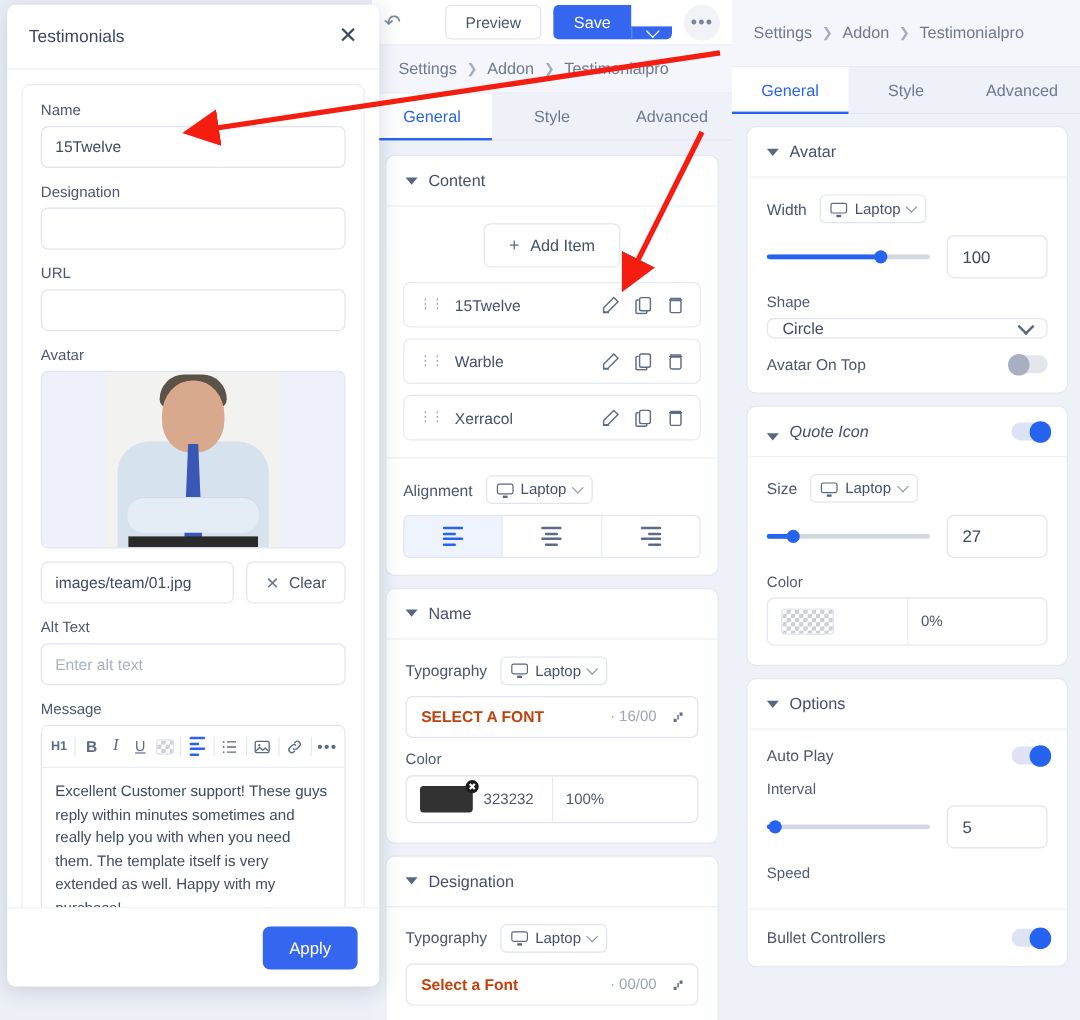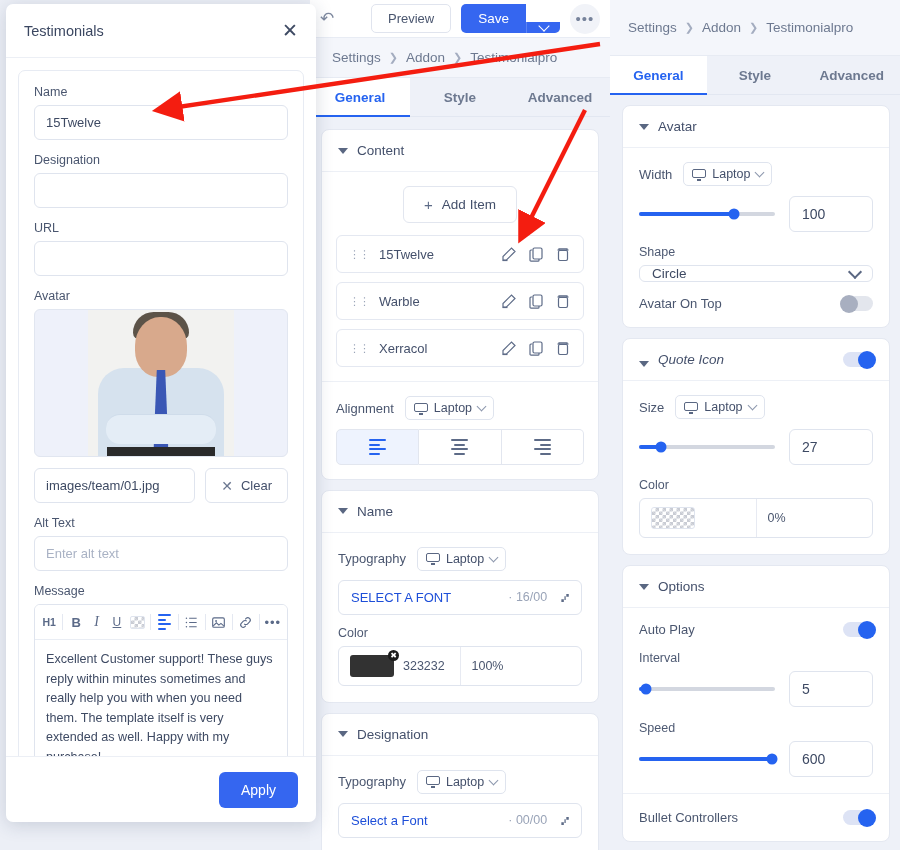--- a/index.html
+++ b/index.html
@@ -224,21 +224,21 @@
     display: flex; align-items: center; justify-content: center;
     color: #6a7governed; font-size: 15px; letter-spacing: 1px; color: #77839b;
   }
   .bcrumb {
     height: 40px; background: #f4f6fb; display: flex; align-items: center;
     gap: 8px; padding: 0 22px; border-bottom: 1px solid #e7ebf3;
     font-size: 13.5px; color: #6d7990;
   }
   .bcrumb .sep { color: #a4adc0; font-size: 11px; }
   .tabs {
-    display: flex; background: #eef1f8; border-bottom: 1px solid #e2e7f1; font-weight: bold;
+    display: flex; background: #eef1f8; border-bottom: 1px solid #e2e7f1;
   }
   .tab {
     flex: 1; text-align: center; padding: 12px 0 11px; font-size: 13.5px;
     color: #6d7990; position: relative;
   }
   .tab.active { background: #fff; color: #2563f0; }
   .tab.active::after {
     content: ""; position: absolute; left: 0; right: 0; bottom: -1px; height: 2.5px; background: #2563f0;
   }
   #mid-scroll { padding: 12px 11px; height: 772px; overflow: hidden; }
@@ -265,21 +265,21 @@
   }
   .align-btn:first-child { border-radius: 5px 0 0 5px; background: #eef3fe; }
   .align-btn:last-child { border-radius: 0 5px 5px 0; }
   .align-btn + .align-btn { border-left: none; }
   .ablines i { display: block; height: 2px; background: #5d6b87; border-radius: 1px; margin-bottom: 2.5px; }
   .align-btn:first-child .ablines i { background: #2563f0; }
   .font-sel {
     display: flex; align-items: center; border: 1px solid #dfe4ee; border-radius: 6px;
     padding: 9px 12px; background: #fff; margin-top: 9px;
   }
-  .font-sel .fname { flex: 1; font-size: 13px; color: #1d4ed8; }
+  .font-sel .fname { flex: 1; font-size: 13px; color: #c2410c; font-weight: bold; }
   .font-sel .fsize { font-size: 12.5px; color: #9aa4b8; margin-right: 14px; }
   .slide-ico { color: #5d6b87; font-size: 13px; }
   .typo-row { display: flex; align-items: center; gap: 11px; }
   .typo-lbl { font-size: 13px; color: #4a566f; }
 
   
   #right {
     position: absolute; left: 610px; top: 0; width: 290px; height: 850px;
     background: #eef1f8; overflow: hidden;
   }
@@ -638,27 +638,20 @@
           </div>
           <span class="field-label" style="margin-top:14px;">Interval</span>
           <div class="slider-row" style="margin-top:4px;">
             <span class="slider">
               <span class="fill" style="width:5%"></span>
               <span class="knob" style="left:5%"></span>
             </span>
             <span class="numbox">5</span>
           </div>
           <span class="field-label" style="margin-top:14px;">Speed</span>
-          <div class="slider-row" style="margin-top:4px;">
-            <span class="slider">
-              <span class="fill" style="width:98%"></span>
-              <span class="knob" style="left:98%"></span>
-            </span>
-            <span class="numbox">600</span>
-          </div>
         </div>
         <div style="border-top:1px solid #edf0f6; padding:16px;">
           <div class="r-row">
             <span class="r-lbl">Bullet Controllers</span>
             <span class="toggle on">
                 <i></i>
               </span>
           </div>
         </div>
       </div>

